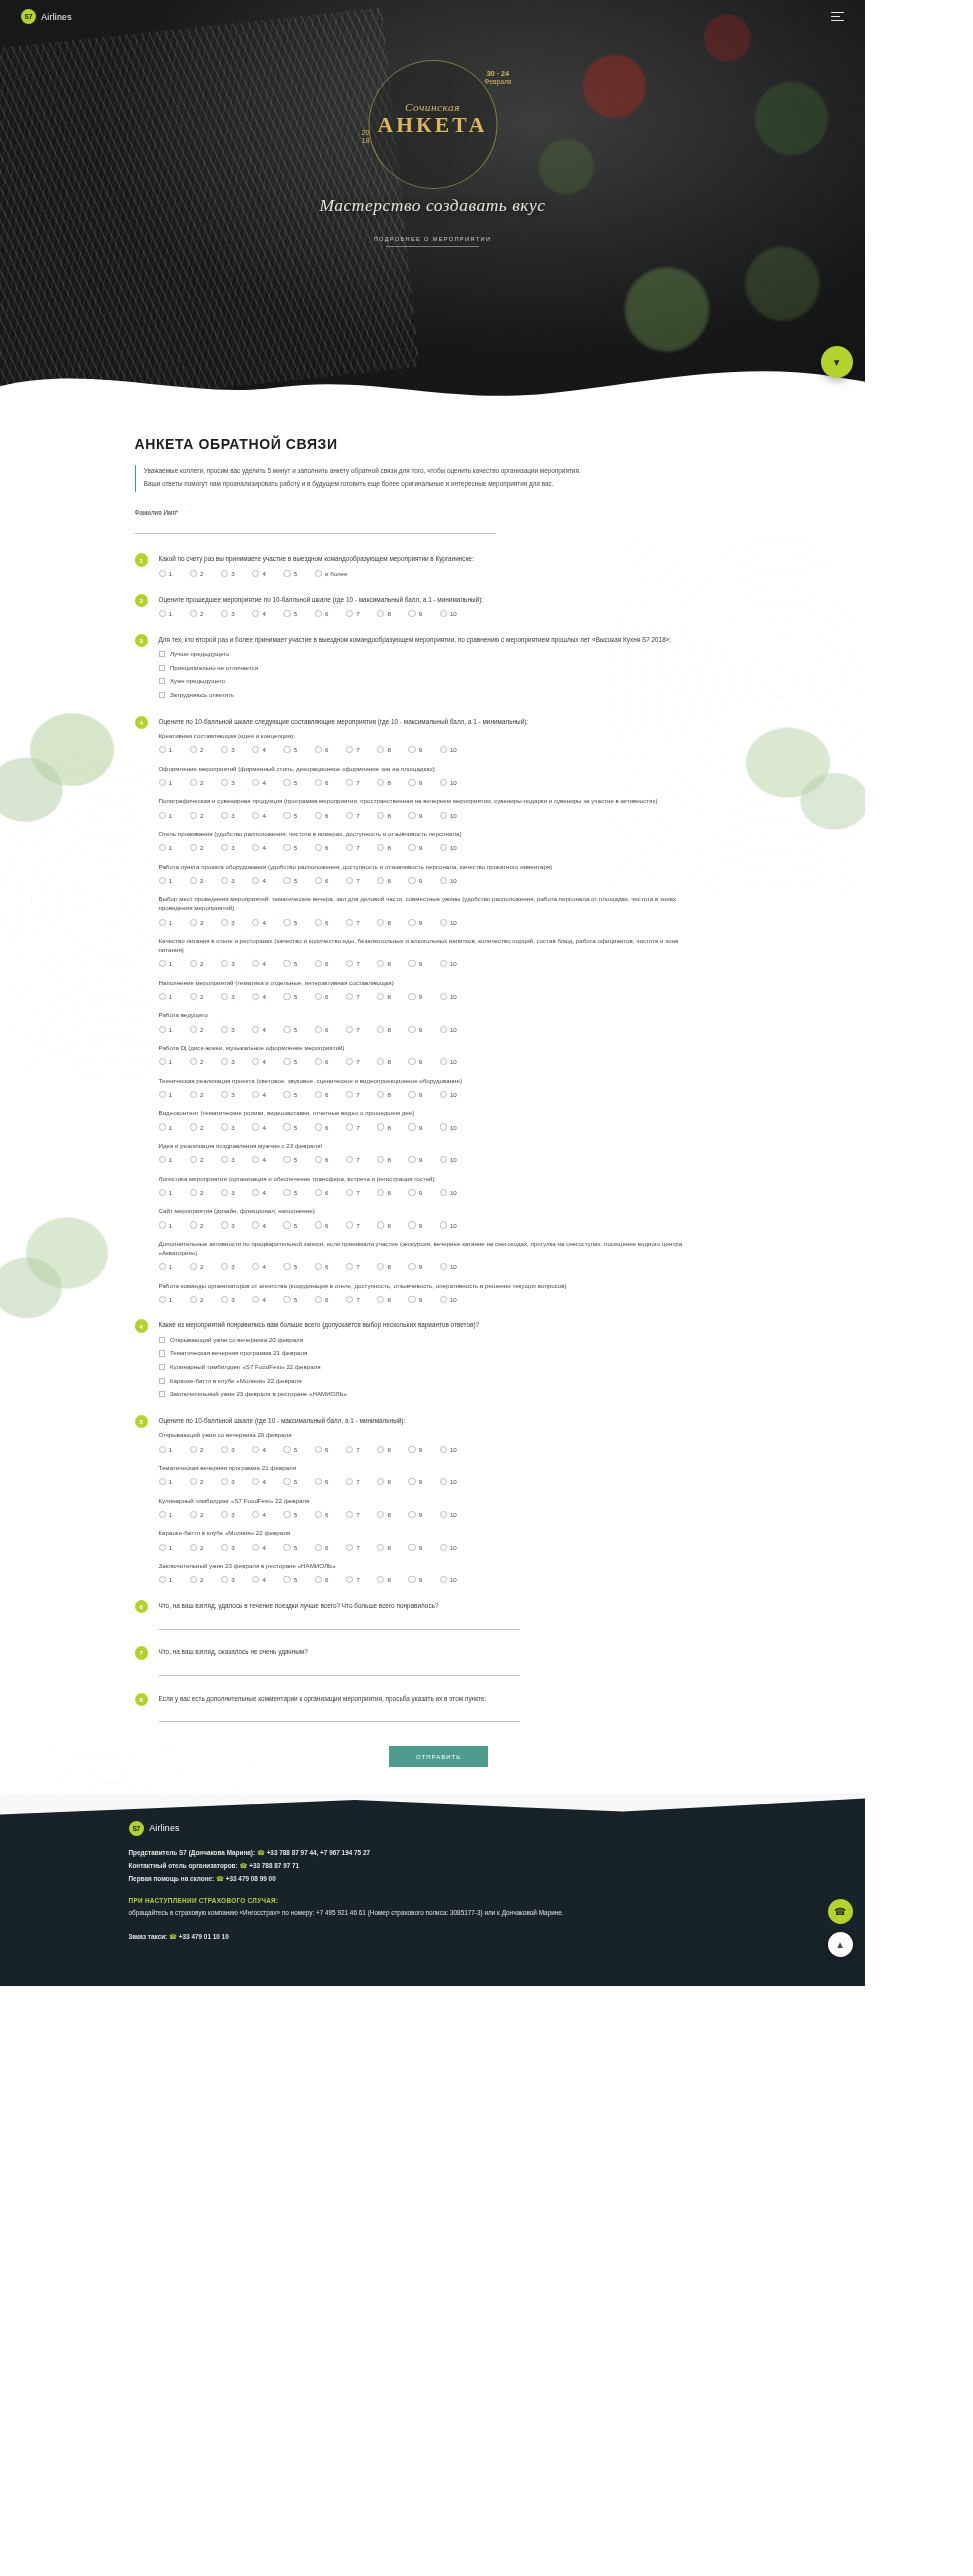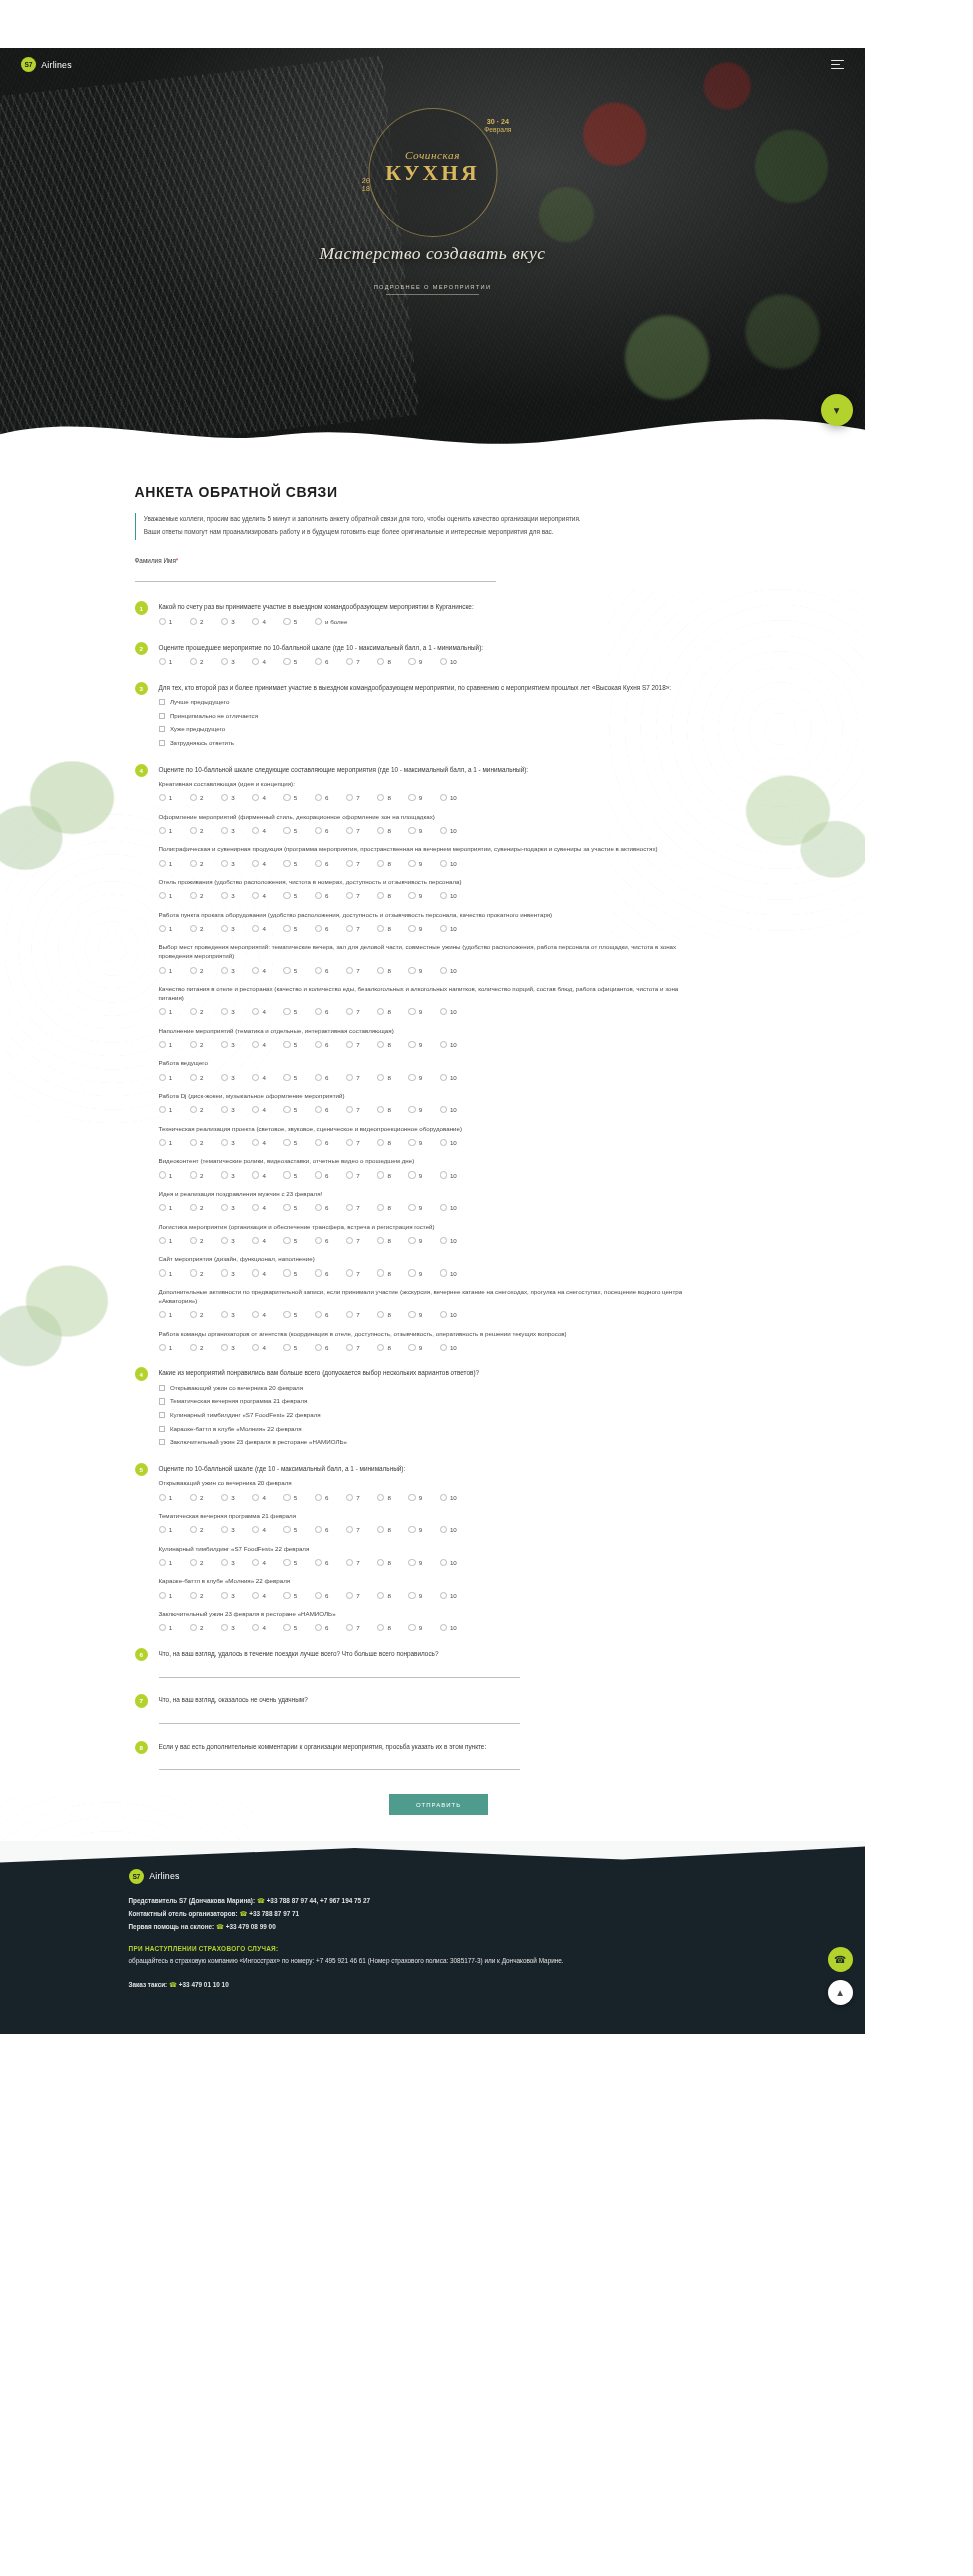--- a/index.html
+++ b/index.html
@@ -4,21 +4,21 @@
 <style>
   * { box-sizing: border-box; }
   html, body { margin:0; padding:0; }
   body {
     width:973px;
     font-family:"Liberation Sans", sans-serif;
     background:#ffffff;
     color:#2b2b2b;
     -webkit-font-smoothing:antialiased;
   }
-  .page { width:865px; position:relative; overflow:hidden;margin-top:48px; }
+  .page { width:865px; position:relative; overflow:hidden; }
 
   
   .hero {
     position:relative;
     height:407px;
     background:
       radial-gradient(ellipse at 62% 30%, rgba(90,90,88,0.55) 0%, rgba(20,22,22,0.9) 58%),
       linear-gradient(160deg,#2a2d2b 0%, #15181a 40%, #0d0f10 100%);
     overflow:hidden;
   }
@@ -95,21 +95,21 @@
   .emblem-title {
     position:absolute; left:0; right:0; top:49px;
     color:#d9b75d;
     font-family:"Liberation Serif", serif;
     font-style:italic;
   }
   .emblem-title .t1{ font-size:11.3px; display:block; letter-spacing:0.5px; }
   .emblem-title .t2{ font-size:21.6px; display:block; letter-spacing:3.1px; font-style:normal; font-weight:bold; }
   .emblem-year {
     position:absolute; left:37px; top:77px;
-    color:#d9b75d; font-size:7.2px; line-height:1.2; text-align:center;font-family:Liberation Mono, monospace;
+    color:#d9b75d; font-size:7.2px; line-height:1.2; text-align:center;
   }
   .hero-slogan {
     margin-top:7.2px;
     color:#e8e4d8;
     font-family:Liberation Serif, serif;
     font-style:italic;
     font-size:17.5px;
     letter-spacing:0.5px;
     text-shadow:0 1px 7.2px rgba(0,0,0,.6);
   }
@@ -338,21 +338,21 @@
 
     <div class="hero-center">
       <div class="emblem">
         <div class="emblem-ring"></div>
         <div class="emblem-dates">
           <b>30 · 24</b>
           <span>Февраля</span>
         </div>
         <div class="emblem-title">
           <span class="t1">Сочинская</span>
-          <span class="t2">КУХНЯ</span>
+          <span class="t2">АНКЕТА</span>
         </div>
         <div class="emblem-year">
           <div>20</div>
           <div>18</div>
         </div>
       </div>
       <div class="hero-slogan">Мастерство создавать вкус</div>
       <div class="hero-more">
         <span>ПОДРОБНЕЕ О МЕРОПРИЯТИИ</span>
         <span class="hero-more-underline"></span>

